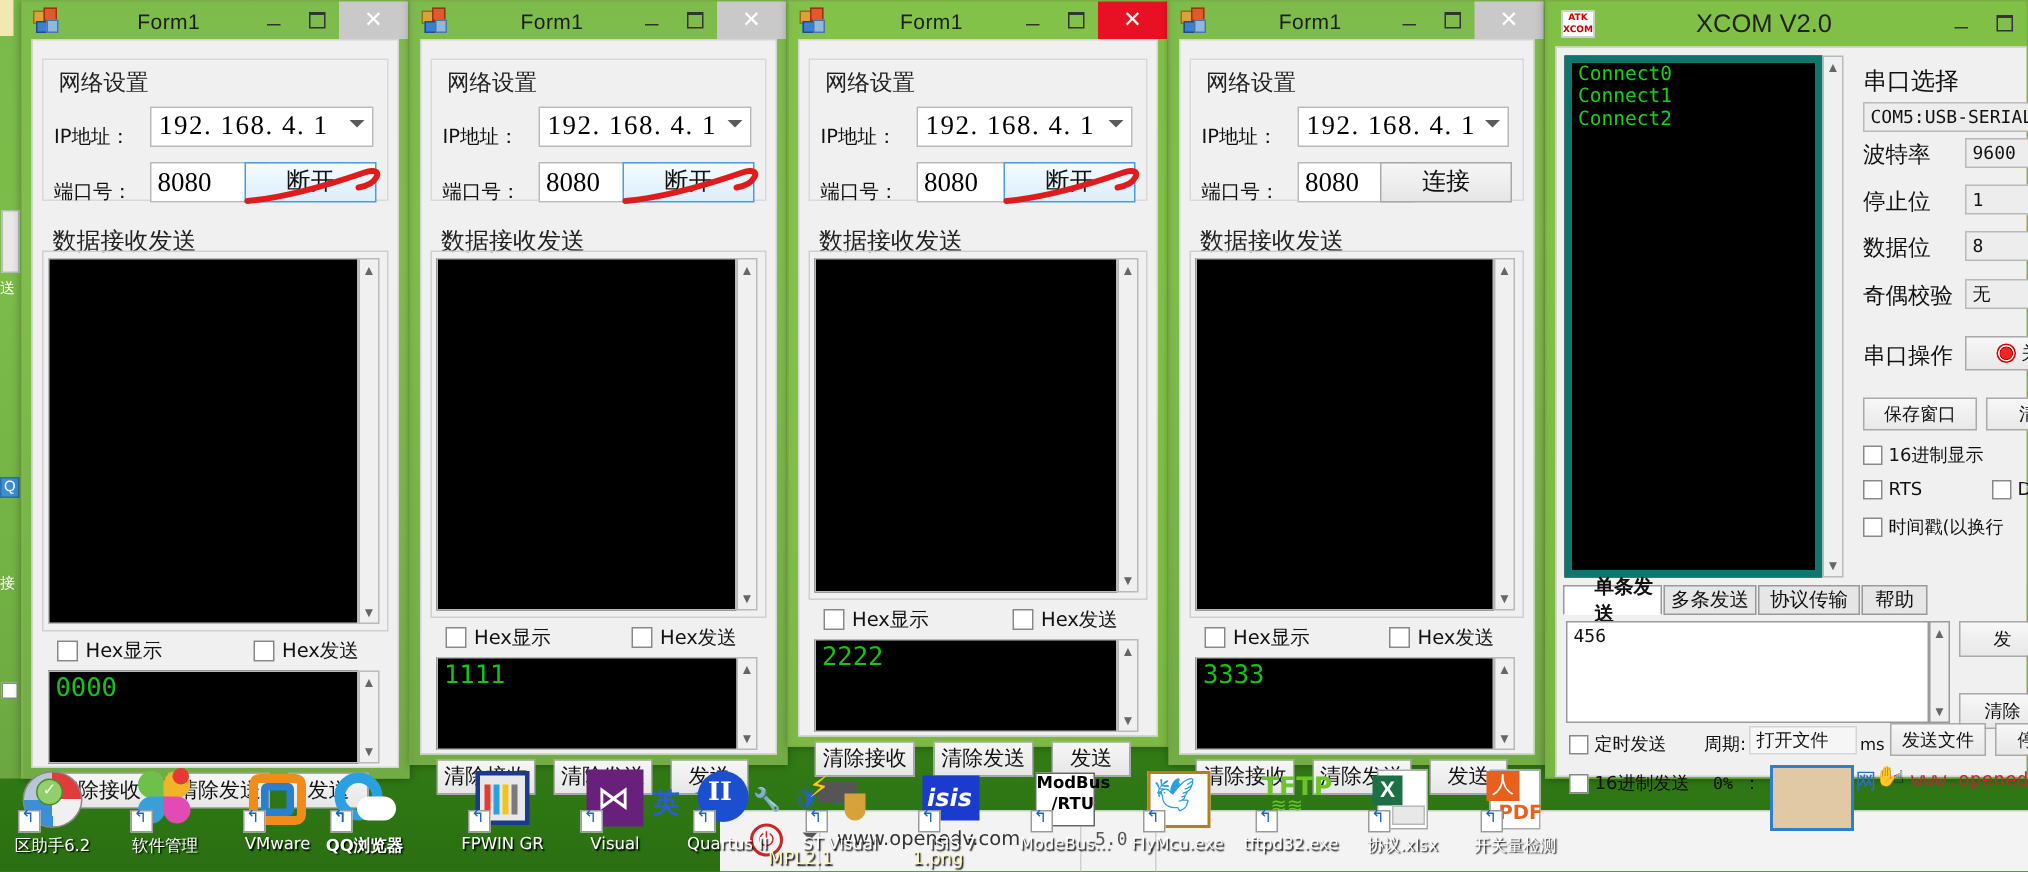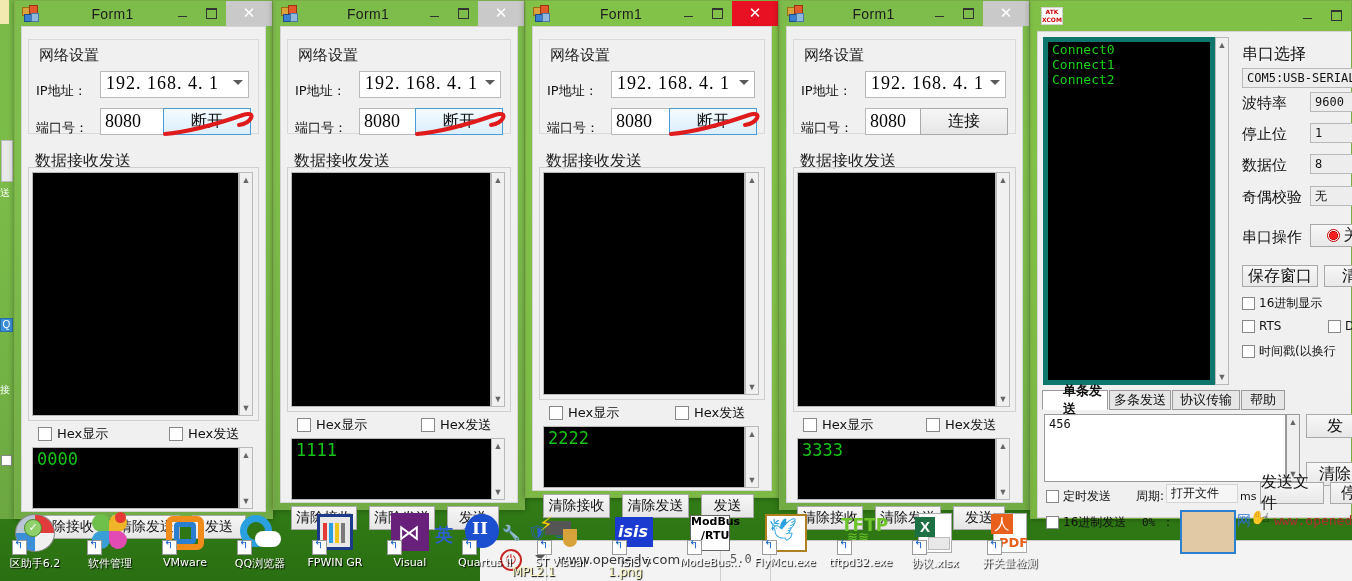--- a/index.html
+++ b/index.html
@@ -96,21 +96,21 @@
   .xtitle{height:30px;position:relative;display:flex;align-items:center;}
   .xttl{flex:1;text-align:center;font-size:17px;color:#222;padding-left:40px;padding-right:70px;}
   .xbody{position:absolute;left:6px;right:0;top:30px;bottom:0;background:#f0f0f0;border:1px solid #d4d4d4;border-right:none;box-sizing:border-box;}
   .xlabel{position:absolute;font-size:14px;color:#111;font-family:"DejaVu Sans",sans-serif;}
   .xfield{position:absolute;background:#fff;border:1px solid #b9b9b9;box-sizing:border-box;
           font-family:"DejaVu Sans Mono","Liberation Mono",monospace;font-size:12px;color:#111;
           display:flex;align-items:center;padding:0 4px;}
   .xfield.gray{background:#ededed;}
   .xbtn{position:absolute;background:linear-gradient(180deg,#f7f7f7,#e8e8e8);border:1px solid #a9a9a9;
         box-sizing:border-box;display:flex;align-items:center;justify-content:center;
-        font-size:16px;color:#111;font-family:"DejaVu Sans",sans-serif;}
+        font-size:12px;color:#111;font-family:"DejaVu Sans",sans-serif;}
   .xcbx{position:absolute;display:flex;align-items:center;gap:4px;font-size:12px;color:#111;font-family:"DejaVu Sans",sans-serif;}
   .xcbx .bx{width:11px;height:11px;border:1px solid #888;background:#fff;flex:0 0 auto;}
   .xtab{position:absolute;height:20px;border:1px solid #9a9a9a;box-sizing:border-box;
         display:flex;align-items:center;justify-content:center;font-size:13px;
         background:#e6e6e6;color:#111;font-family:"DejaVu Sans",sans-serif;}
   .xtab.sel{background:#fff;border-bottom-color:#fff;font-weight:bold;padding-left:20px;}
   .xterm{position:absolute;background:#000;border:5px solid #0f766e;box-sizing:border-box;overflow:hidden;}
   .xterm .ln{color:#18d218;font-family:"DejaVu Sans Mono",monospace;font-size:13px;line-height:15px;padding-left:4px;}
   .xsend{position:absolute;background:#fff;border:1px solid #9a9a9a;box-sizing:border-box;
          font-family:"DejaVu Sans Mono",monospace;font-size:12px;color:#111;padding:2px 4px;}
@@ -393,20 +393,21 @@
       <div class="btn" style="left:166px;top:479px;width:52px;height:24px;">发送</div>
     </div>
   </div>
   </div>
 
 <div id="xcom" class="win active" style="left:1030px;top:0;width:322px;height:519px;background:rgba(150,205,85,.72);">
   <div class="xtitle">
     <div style="position:absolute;left:10px;top:6px;width:22px;height:18px;background:#fff;border:1px solid #cfcfcf;box-sizing:border-box;overflow:hidden;">
       <div style="font-size:6px;color:#c00;font-weight:bold;line-height:8px;text-align:center;font-family:'DejaVu Sans',sans-serif;">ATK<br>XCOM</div>
     </div>
+    <div class="xttl">XCOM V2.0</div>
     <div class="winbtns" style="top:2px;">
       <div class="wb min"></div>
       <div class="wb max"></div>
     </div>
   </div>
 
   <div class="xbody">
 
     <div class="xterm" style="left:5px;top:5px;width:172px;height:348px;">
       <div class="ln">Connect0</div>
@@ -539,21 +540,21 @@
         <div class="cap">软件管理</div>
       </div>
       <div class="ticon" style="left: 154px;">
         <div class="gfx">
           <div style="position:absolute;left:4px;top:5px;width:38px;height:34px;border:6px solid #f08c1a;border-radius:7px;box-sizing:border-box;"></div>
           <div style="position:absolute;left:12px;top:11px;width:22px;height:22px;border:5px solid #2b7fd0;border-radius:4px;box-sizing:border-box;"></div>
           <span class="shortcut"></span>
         </div>
         <div class="cap">VMware</div>
       </div>
-      <div class="ticon" style="left: 229px;">
+      <div class="ticon" style="left: 212px; font-weight: bold;">
         <div class="gfx">
           <div style="position:absolute;left:3px;top:4px;width:32px;height:32px;border:7px solid #2aa0e0;border-radius:50%;box-sizing:border-box;"></div>
           <div style="position:absolute;left:18px;top:20px;width:26px;height:16px;border-radius:13px;background:#fff;"></div>
           <span class="shortcut"></span>
         </div>
         <div class="cap">QQ浏览器</div>
       </div>
       <div class="ticon" style="left: 304px;">
         <div class="gfx">
           <div style="position:absolute;left:5px;top:3px;width:36px;height:36px;background:#1b3a8a;"></div>

